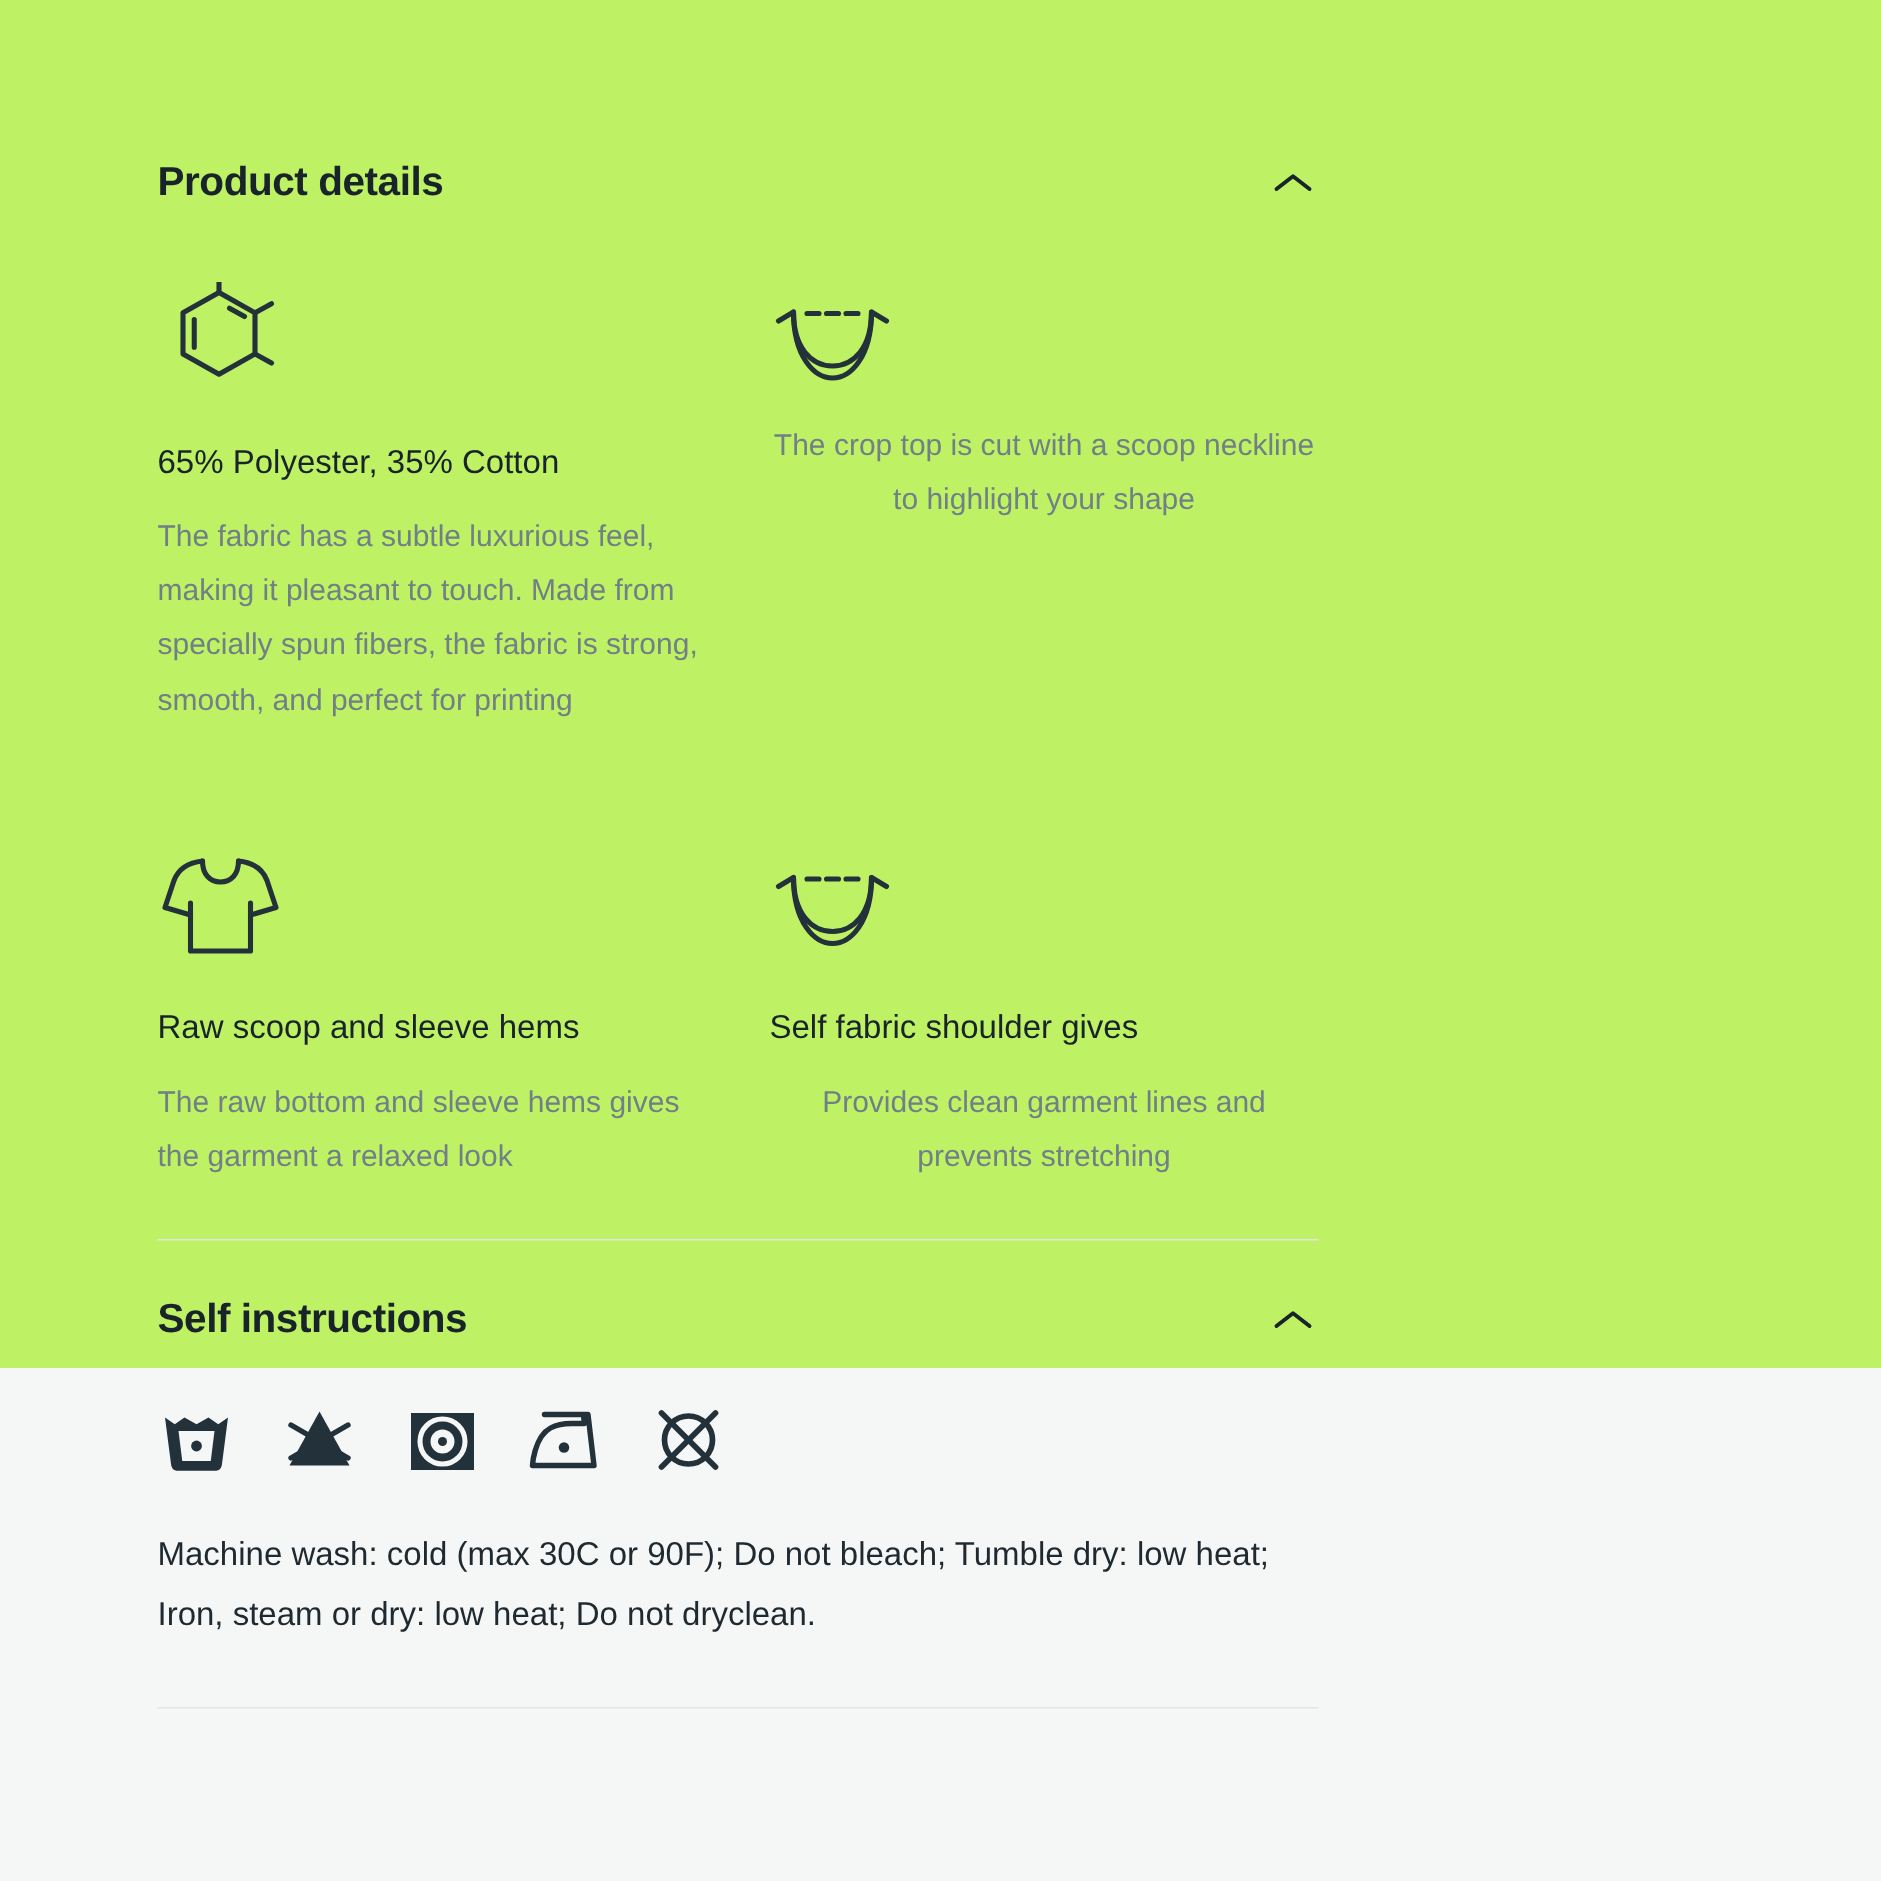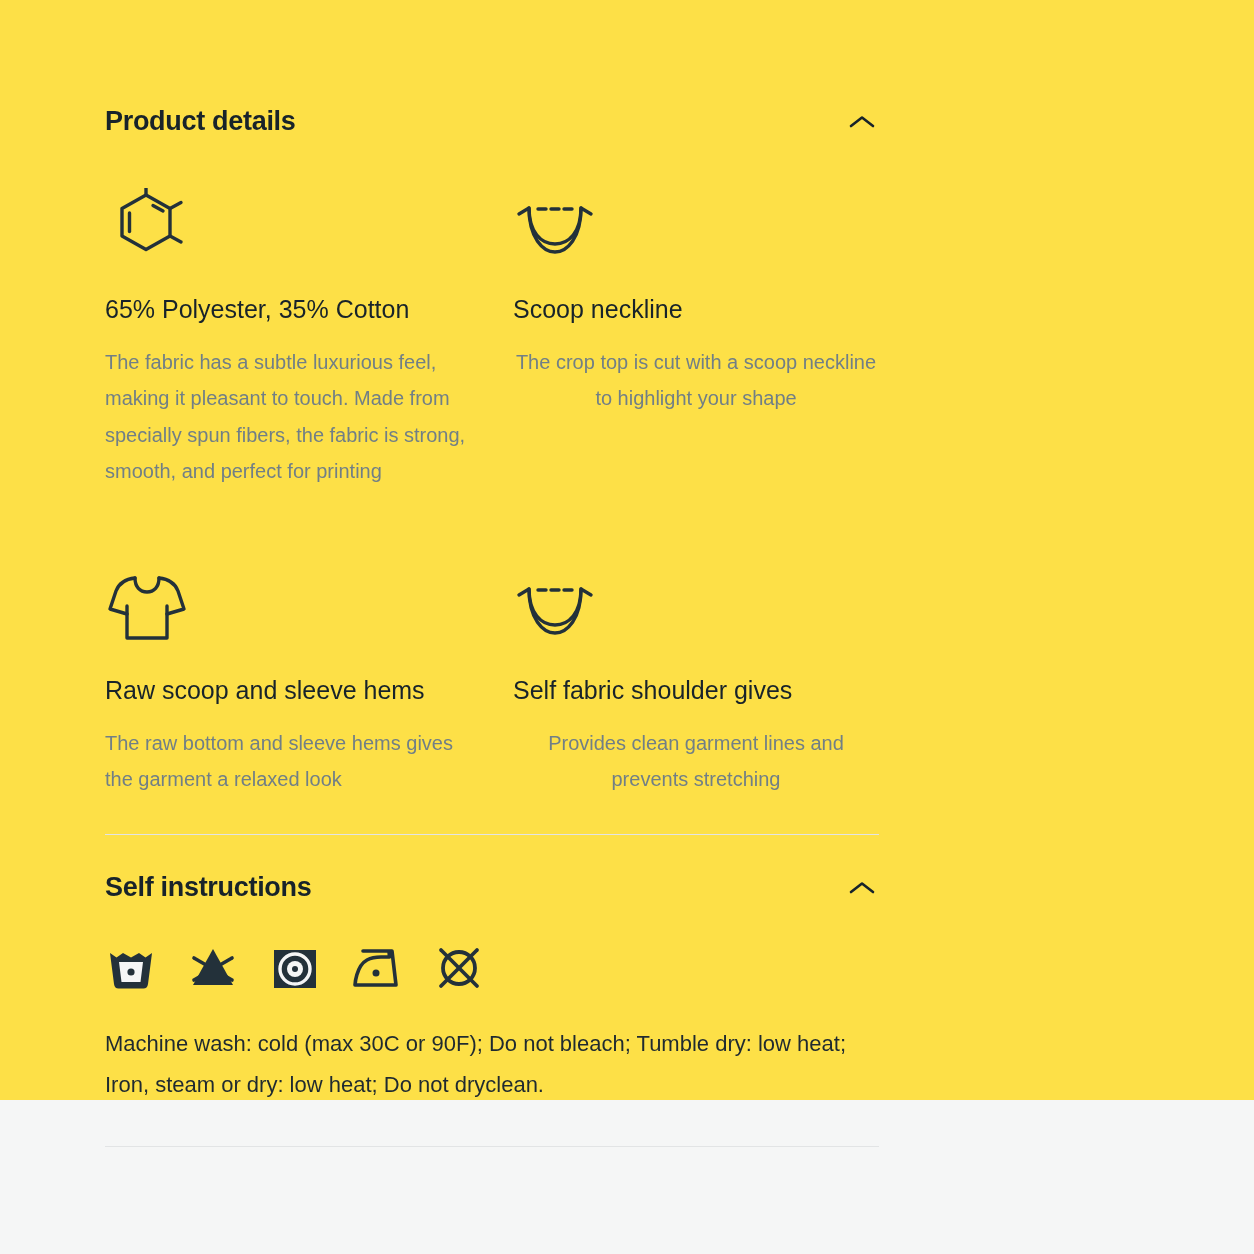--- a/index.html
+++ b/index.html
@@ -10,22 +10,22 @@
   body {
     width: 1254px;
     height: 1254px;
     font-family: "Liberation Sans", sans-serif;
     color: #1f2a30;
     overflow: hidden;
   }
   .page {
     position: relative;
     width: 1254px;
-    height: 1100px;
-    background: #fde047;
+    height: 912px;
+    background: #bef264;
   }
   .wrap {
     position: absolute;
     left: 105px;
     top: 0;
     width: 774px;
   }
 
   
   .section-head {
@@ -62,21 +62,21 @@
   .feature {
     padding-top: 0;
   }
   .feature-icon {
     height: 96px;
     display: flex;
     align-items: flex-end;
     margin-top: 18px;
   }
   .feature-title {
-    font-size: 25px;
+    font-size: 22px;
     color: #18232a;
     line-height: 1.35;
     margin-top: 31px;
   }
   .feature-desc {
     font-size: 20px;
     color: #717f86;
     line-height: 1.82;
     margin-top: 17px;
     max-width: 375px;
@@ -158,21 +158,20 @@
           <svg width="84" height="60" viewBox="0 0 84 60">
             <g fill="none" stroke="#23313a" stroke-width="3.4" stroke-linecap="round" stroke-linejoin="round">
               <path d="M6 12 L16 6 C16 36 30 50 42 50 C54 50 68 36 68 6 L78 12"></path>
               <path d="M16 6 C16 30 28 42 42 42 C56 42 68 30 68 6"></path>
               <line x1="25" y1="7" x2="33" y2="7"></line>
               <line x1="38" y1="7" x2="46" y2="7"></line>
               <line x1="51" y1="7" x2="59" y2="7"></line>
             </g>
           </svg>
         </div>
-        <div class="feature-title">Scoop neckline</div>
         <div class="feature-desc">The crop top is cut with a scoop neckline to highlight your shape</div>
       </div>
 
       <div class="feature col1 row2">
         <div class="feature-icon">
           <svg width="84" height="70" viewBox="0 0 84 70">
             <g fill="none" stroke="#23313a" stroke-width="3.4" stroke-linecap="round" stroke-linejoin="round">
               <path d="M30 5 C30 14 35 19 42 19 C49 19 54 14 54 5"></path>
               <path d="M30 5 C21 6 14 10 11 18 L5 36 L22 41"></path>
               <path d="M54 5 C63 6 70 10 73 18 L79 36 L62 41"></path>

